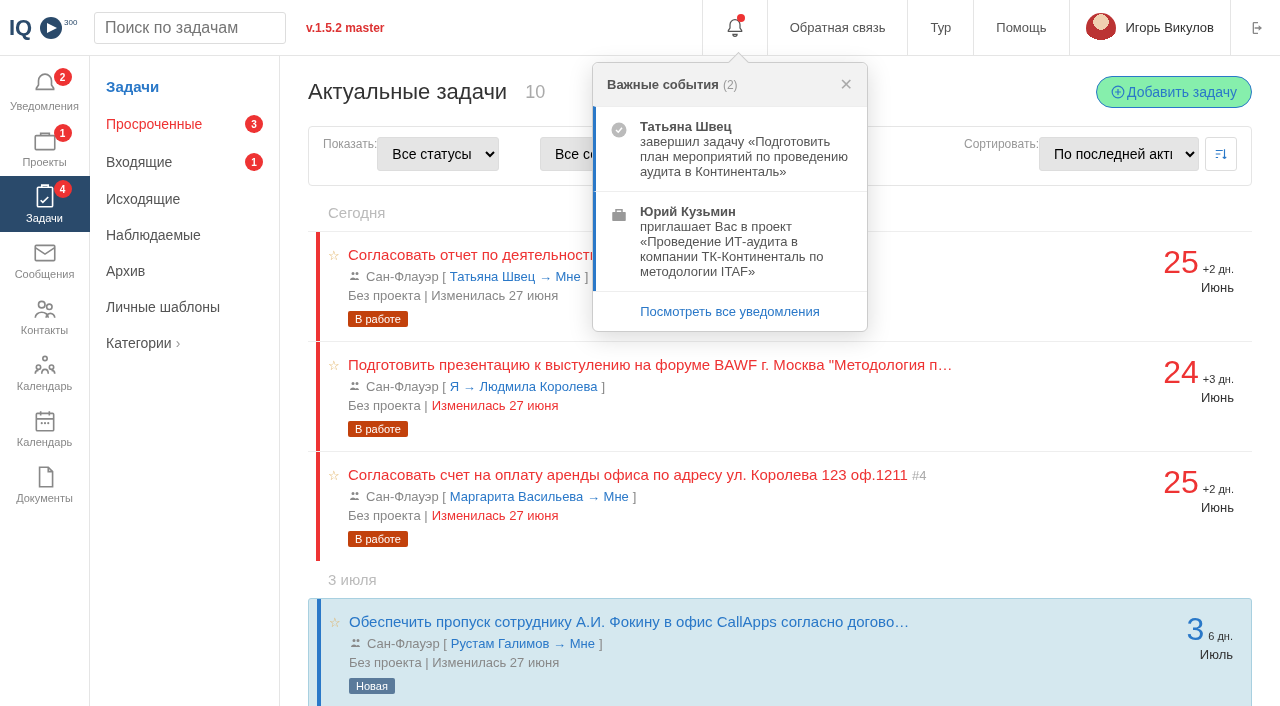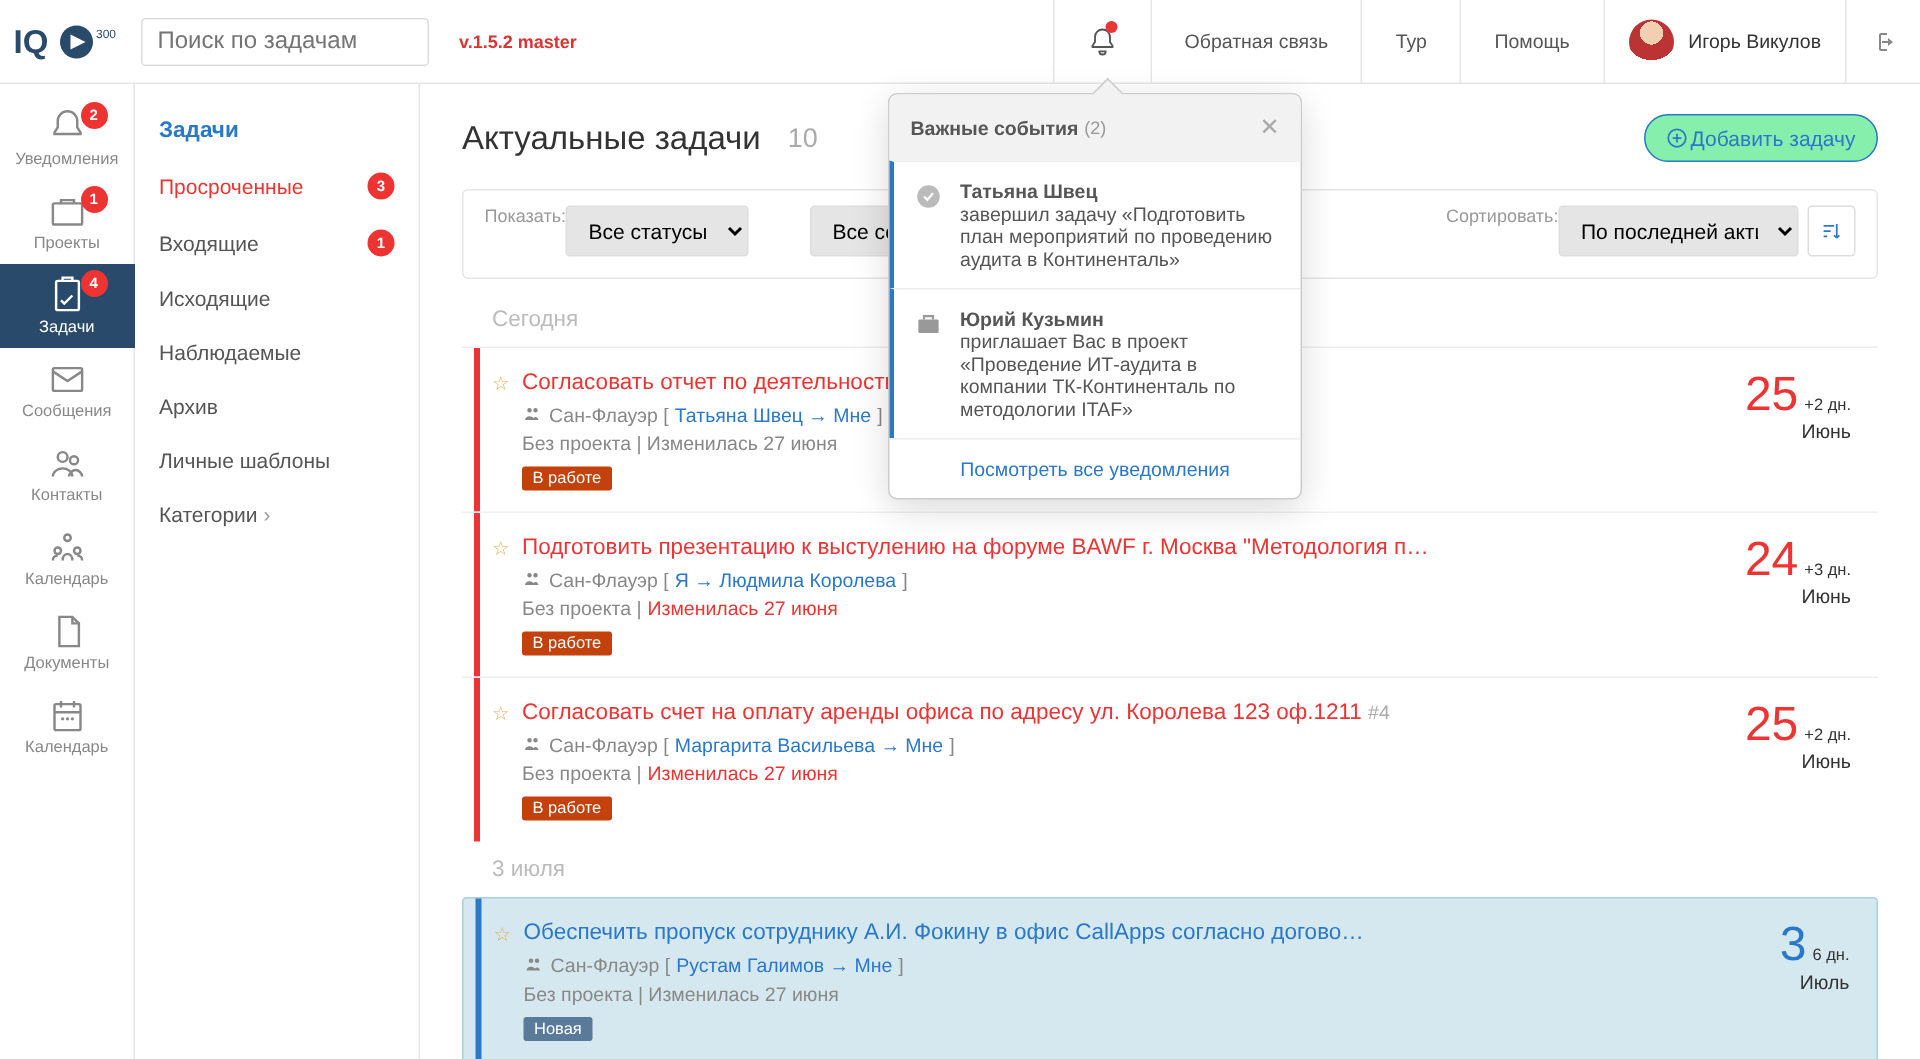--- a/index.html
+++ b/index.html
@@ -163,34 +163,34 @@
         <svg viewBox="0 0 24 24">
           <circle cx="12" cy="6" r="2" fill="none" stroke="currentColor" stroke-width="1.5"></circle>
           <circle cx="6" cy="14" r="2" fill="none" stroke="currentColor" stroke-width="1.5"></circle>
           <circle cx="18" cy="14" r="2" fill="none" stroke="currentColor" stroke-width="1.5"></circle>
           <path d="M9 20c0-2 1-4 3-4s3 2 3 4M3 20c0-2 1-3 3-3M21 20c0-2-1-3-3-3" fill="none" stroke="currentColor" stroke-width="1.5"></path>
         </svg>
         <span class="rail-label">Календарь</span>
       </div>
       <div class="rail-item">
         <svg viewBox="0 0 24 24">
-          <path d="M7 3h8l4 4v14H7z" fill="none" stroke="currentColor" stroke-width="1.5"></path>
-          <path d="M15 3v4h4" fill="none" stroke="currentColor" stroke-width="1.5"></path>
-        </svg>
-        <span class="rail-label">Документы</span>
-      </div>
-      <div class="rail-item">
-        <svg viewBox="0 0 24 24">
           <rect x="4" y="5" width="16" height="16" rx="1" fill="none" stroke="currentColor" stroke-width="1.5"></rect>
           <path d="M4 10h16M8 3v4M16 3v4" fill="none" stroke="currentColor" stroke-width="1.5"></path>
           <circle cx="9" cy="14" r="1"></circle>
           <circle cx="12" cy="14" r="1"></circle>
           <circle cx="15" cy="14" r="1"></circle>
         </svg>
         <span class="rail-label">Календарь</span>
+      </div>
+      <div class="rail-item">
+        <svg viewBox="0 0 24 24">
+          <path d="M7 3h8l4 4v14H7z" fill="none" stroke="currentColor" stroke-width="1.5"></path>
+          <path d="M15 3v4h4" fill="none" stroke="currentColor" stroke-width="1.5"></path>
+        </svg>
+        <span class="rail-label">Документы</span>
       </div>
     </div>
   <div class="sub-nav">
     <div class="sub-head">Задачи</div>
     <div id="sub-items">
         <div class="sub-item active">
           <span>Просроченные</span>
           <span class="sub-badge">3</span>
         </div>
         <div class="sub-item">

